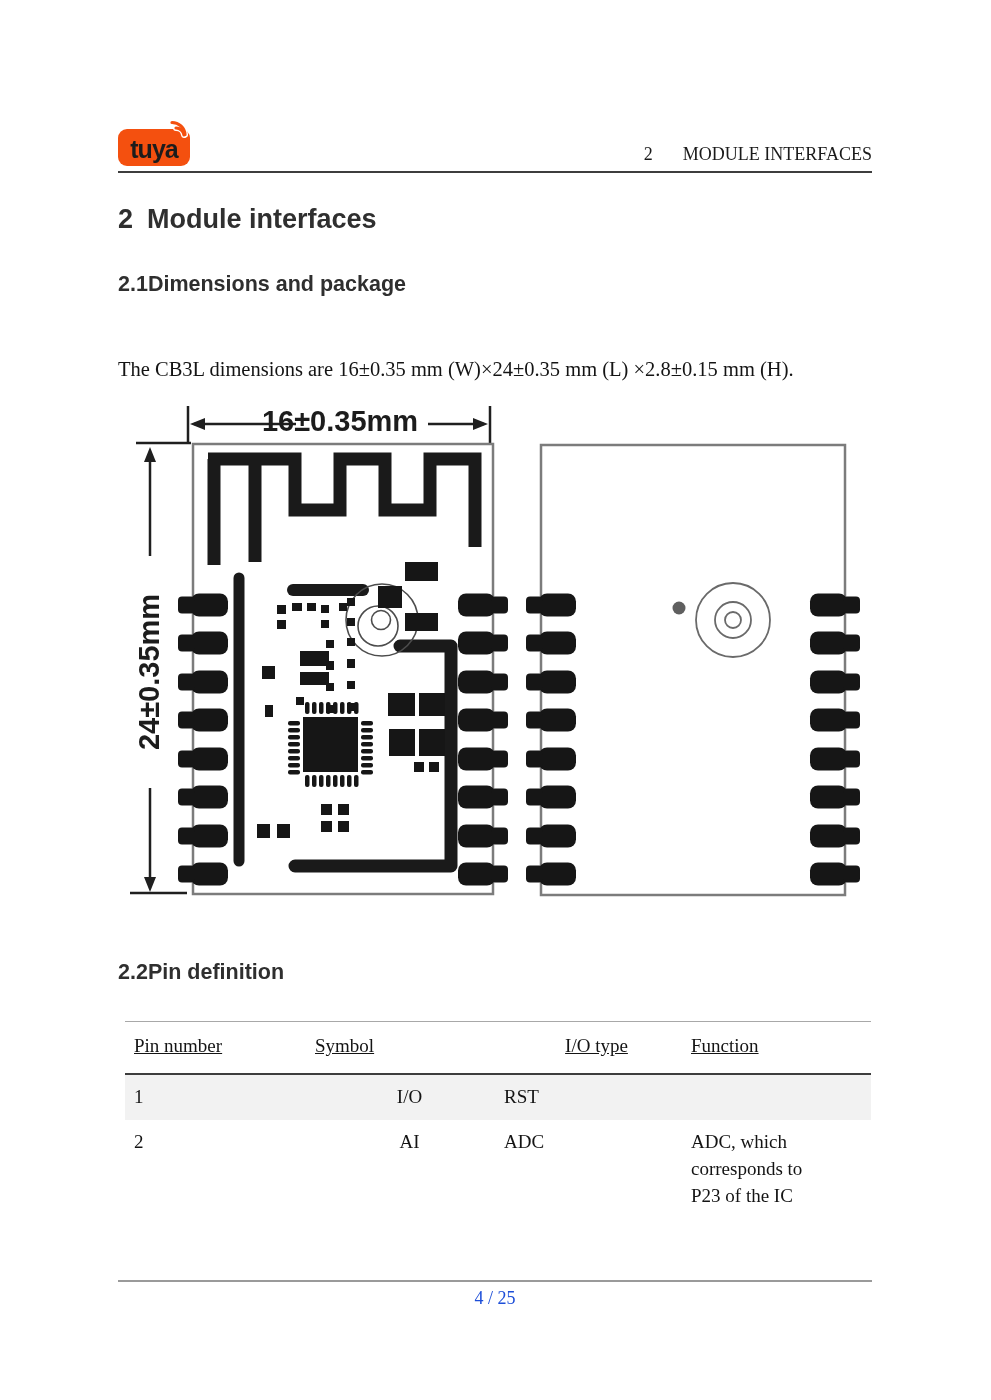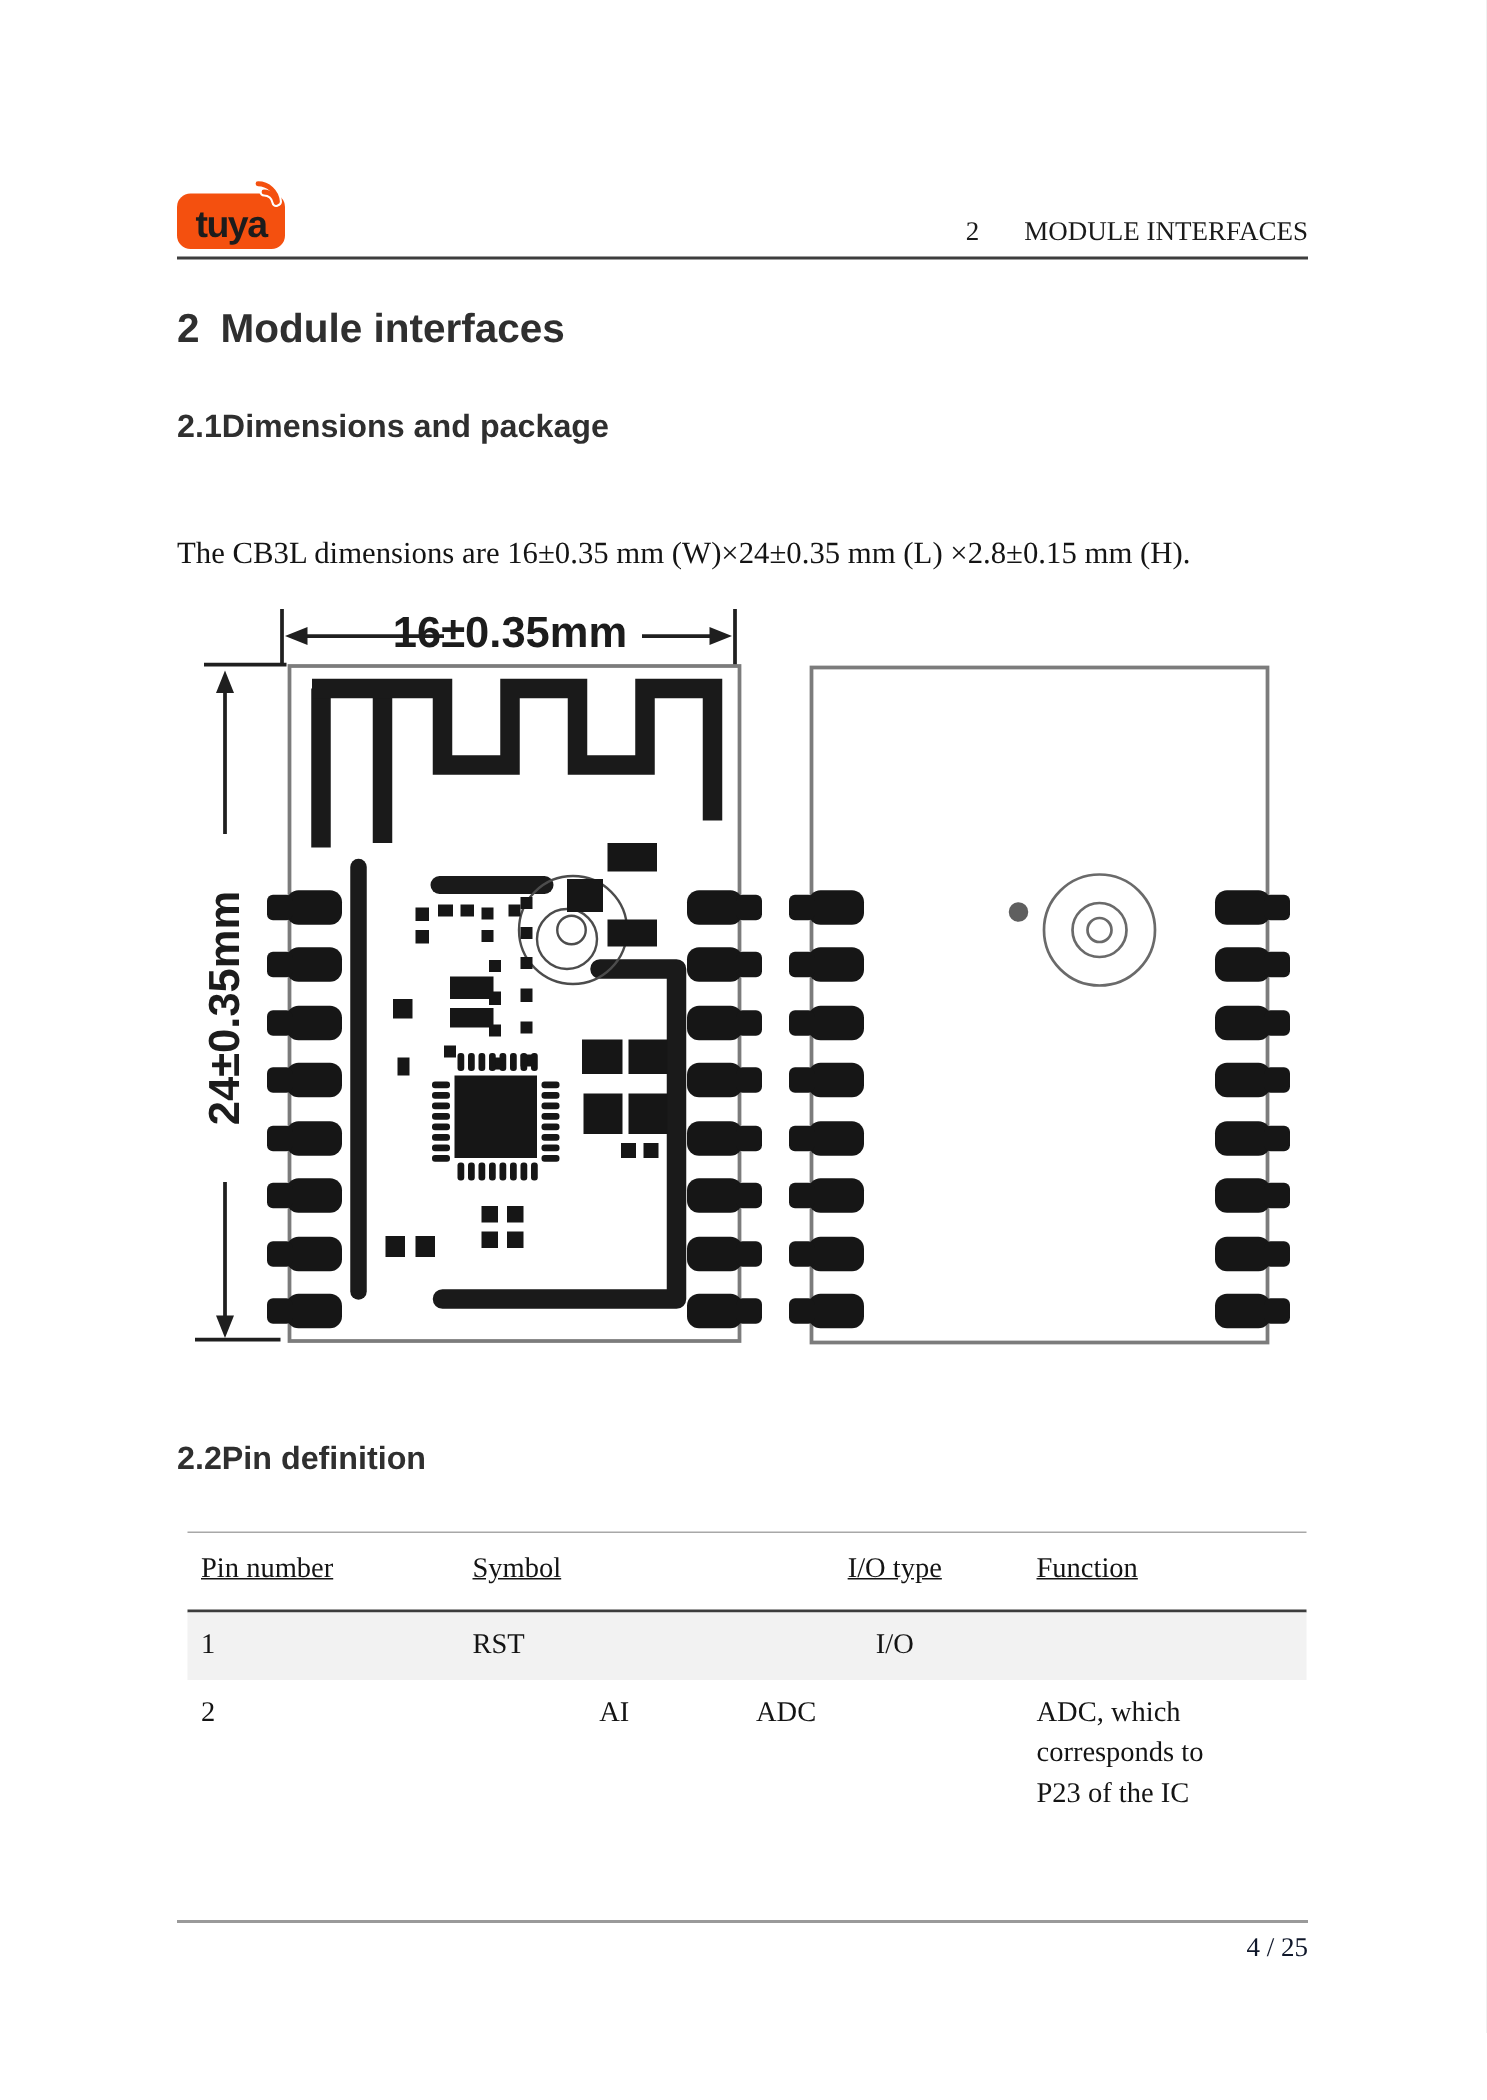--- a/index.html
+++ b/index.html
@@ -40,21 +40,21 @@
   .c1{width:190px;padding-left:9px;}
   .c2{width:187px;}
   .c3{width:189px;text-align:center;}
   .c4{width:171px;}
   .row-odd{background:#f2f2f2;}
   .body-row{padding:8px 0 10px 0;line-height:27px;}
   .body-row .cell{padding-top:0;}
   .fn-cell{white-space:pre-line;}
   
   .foot-rule{top:1280px;left:118px;width:754px;height:2px;background:#9a9a9a;}
-  .foot-text{top:1288px;left:118px;width:754px;text-align:right;font-size:18px;color:#0f172a;}
+  .foot-text{top:1288px;left:118px;width:754px;text-align:center;font-size:18px;color:#1d4ed8;}
 </style>
 </head>
 <body>
 
 <div class="page">
 
   <svg class="abs" style="top:120px;left:116px;" width="92" height="50" viewBox="0 0 92 50">
     <rect x="2" y="9" width="72" height="37" rx="9" fill="#F4500F"></rect>
     <text x="38" y="38" text-anchor="middle" font-size="25" font-weight="bold" fill="#ffffff" style="letter-spacing:-1px;">tuya</text>
     <g fill="none" stroke-linecap="round">
@@ -263,22 +263,22 @@
 
   <div class="abs pin-table">
     <div class="t-row t-head">
       <div class="cell c1">Pin number</div>
       <div class="cell c2">Symbol</div>
       <div class="cell c3">I/O type</div>
       <div class="cell c4">Function</div>
     </div>
     <div class="t-row row-odd body-row">
       <div class="cell c1">1</div>
+      <div class="cell c3">I/O</div>
       <div class="cell c2">RST</div>
-      <div class="cell c3">I/O</div>
     </div>
     <div class="t-row body-row">
       <div class="cell c1">2</div>
       <div class="cell c3">AI</div>
       <div class="cell c2">ADC</div>
       <div class="cell c4 fn-cell">ADC, which
 corresponds to
 P23 of the IC</div>
     </div>
   </div>

